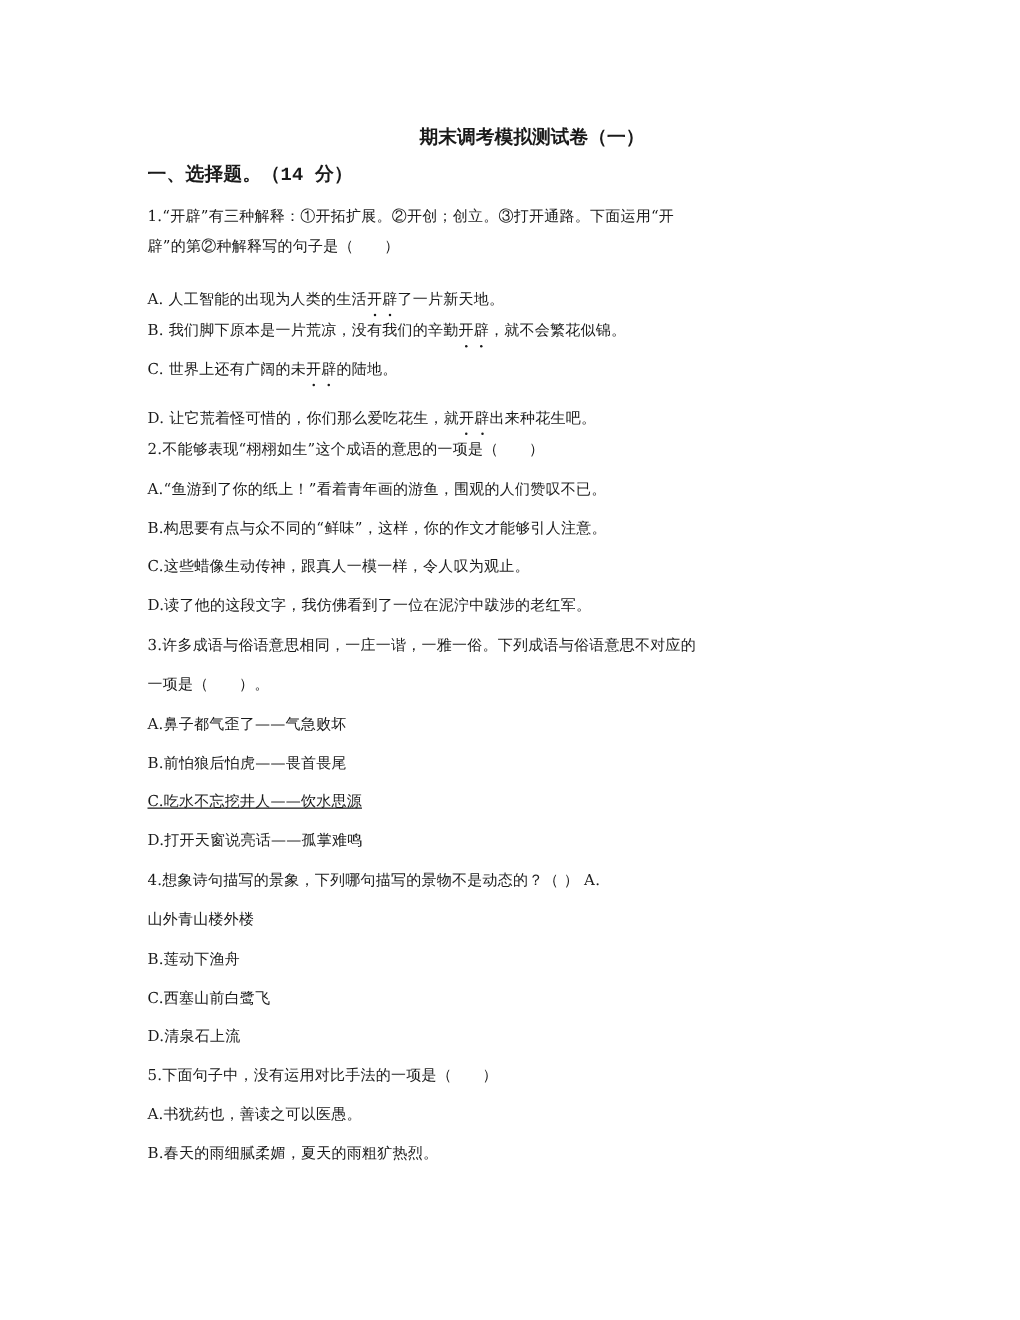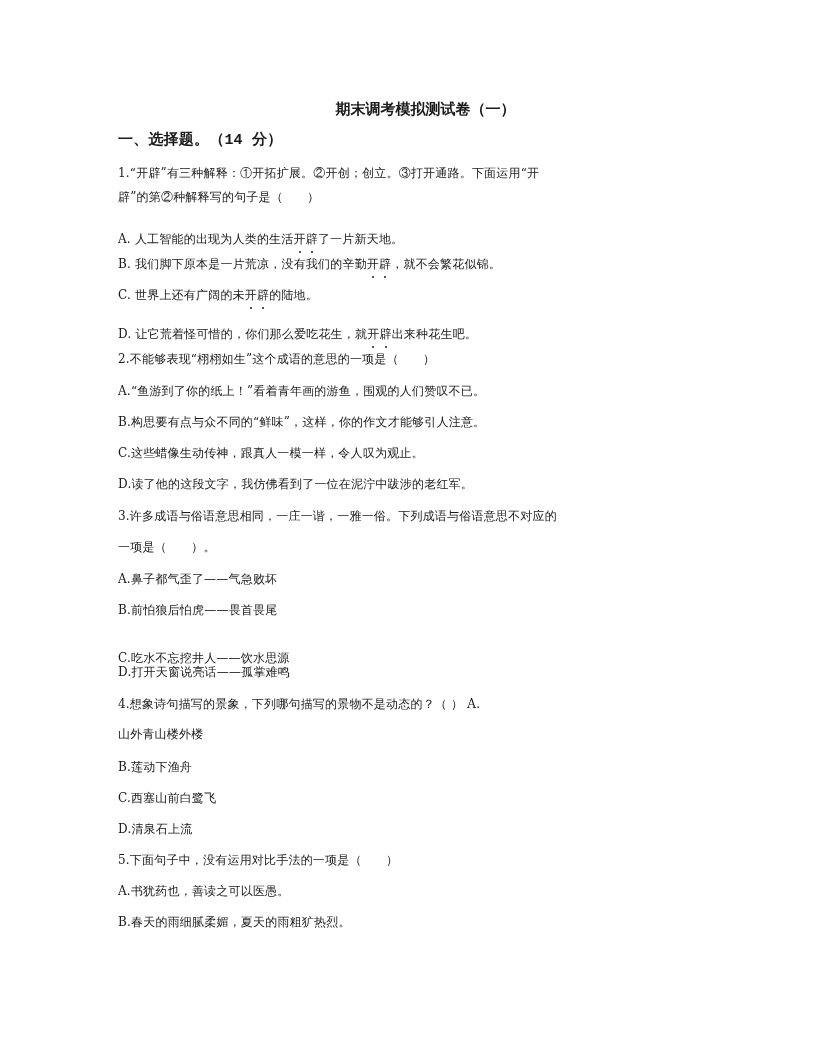--- a/index.html
+++ b/index.html
@@ -37,25 +37,25 @@
   <div class="line" style="top:349px;">2.不能够表现“栩栩如生”这个成语的意思的一项是（　　）</div>
   <div class="line" style="top:381px;">A.“鱼游到了你的纸上！”看着青年画的游鱼，围观的人们赞叹不已。</div>
   <div class="line" style="top:412px;">B.构思要有点与众不同的“鲜味”，这样，你的作文才能够引人注意。</div>
   <div class="line" style="top:443px;">C.这些蜡像生动传神，跟真人一模一样，令人叹为观止。</div>
   <div class="line" style="top:474px;">D.读了他的这段文字，我仿佛看到了一位在泥泞中跋涉的老红军。</div>
 
   <div class="line" style="top:506px;">3.许多成语与俗语意思相同，一庄一谐，一雅一俗。下列成语与俗语意思不对应的</div>
   <div class="line" style="top:537px;">一项是（　　）。</div>
   <div class="line" style="top:569px;text-align:right;">A.鼻子都气歪了——气急败坏</div>
   <div class="line" style="top:600px;">B.前怕狼后怕虎——畏首畏尾</div>
-  <div class="line" style="top:648px;">C.吃水不忘挖井人——饮水思源</div>
+  <div class="line" style="top:631px;text-decoration:underline;">C.吃水不忘挖井人——饮水思源</div>
   <div class="line" style="top:662px;">D.打开天窗说亮话——孤掌难鸣</div>
 
   <div class="line" style="top:694px;">4.想象诗句描写的景象，下列哪句描写的景物不是动态的？（ ）  A.</div>
-  <div class="line" style="top:725px;font-family:Liberation Mono, monospace;">山外青山楼外楼</div>
+  <div class="line" style="top:725px;">山外青山楼外楼</div>
   <div class="line" style="top:757px;">B.莲动下渔舟</div>
   <div class="line" style="top:788px;">C.西塞山前白鹭飞</div>
   <div class="line" style="top:819px;">D.清泉石上流</div>
 
   <div class="line" style="top:850px;">5.下面句子中，没有运用对比手法的一项是（　　）</div>
   <div class="line" style="top:881px;">A.书犹药也，善读之可以医愚。</div>
   <div class="line" style="top:912px;">B.春天的雨细腻柔媚，夏天的雨粗犷热烈。</div>
 </div>
 
 </body></html>

